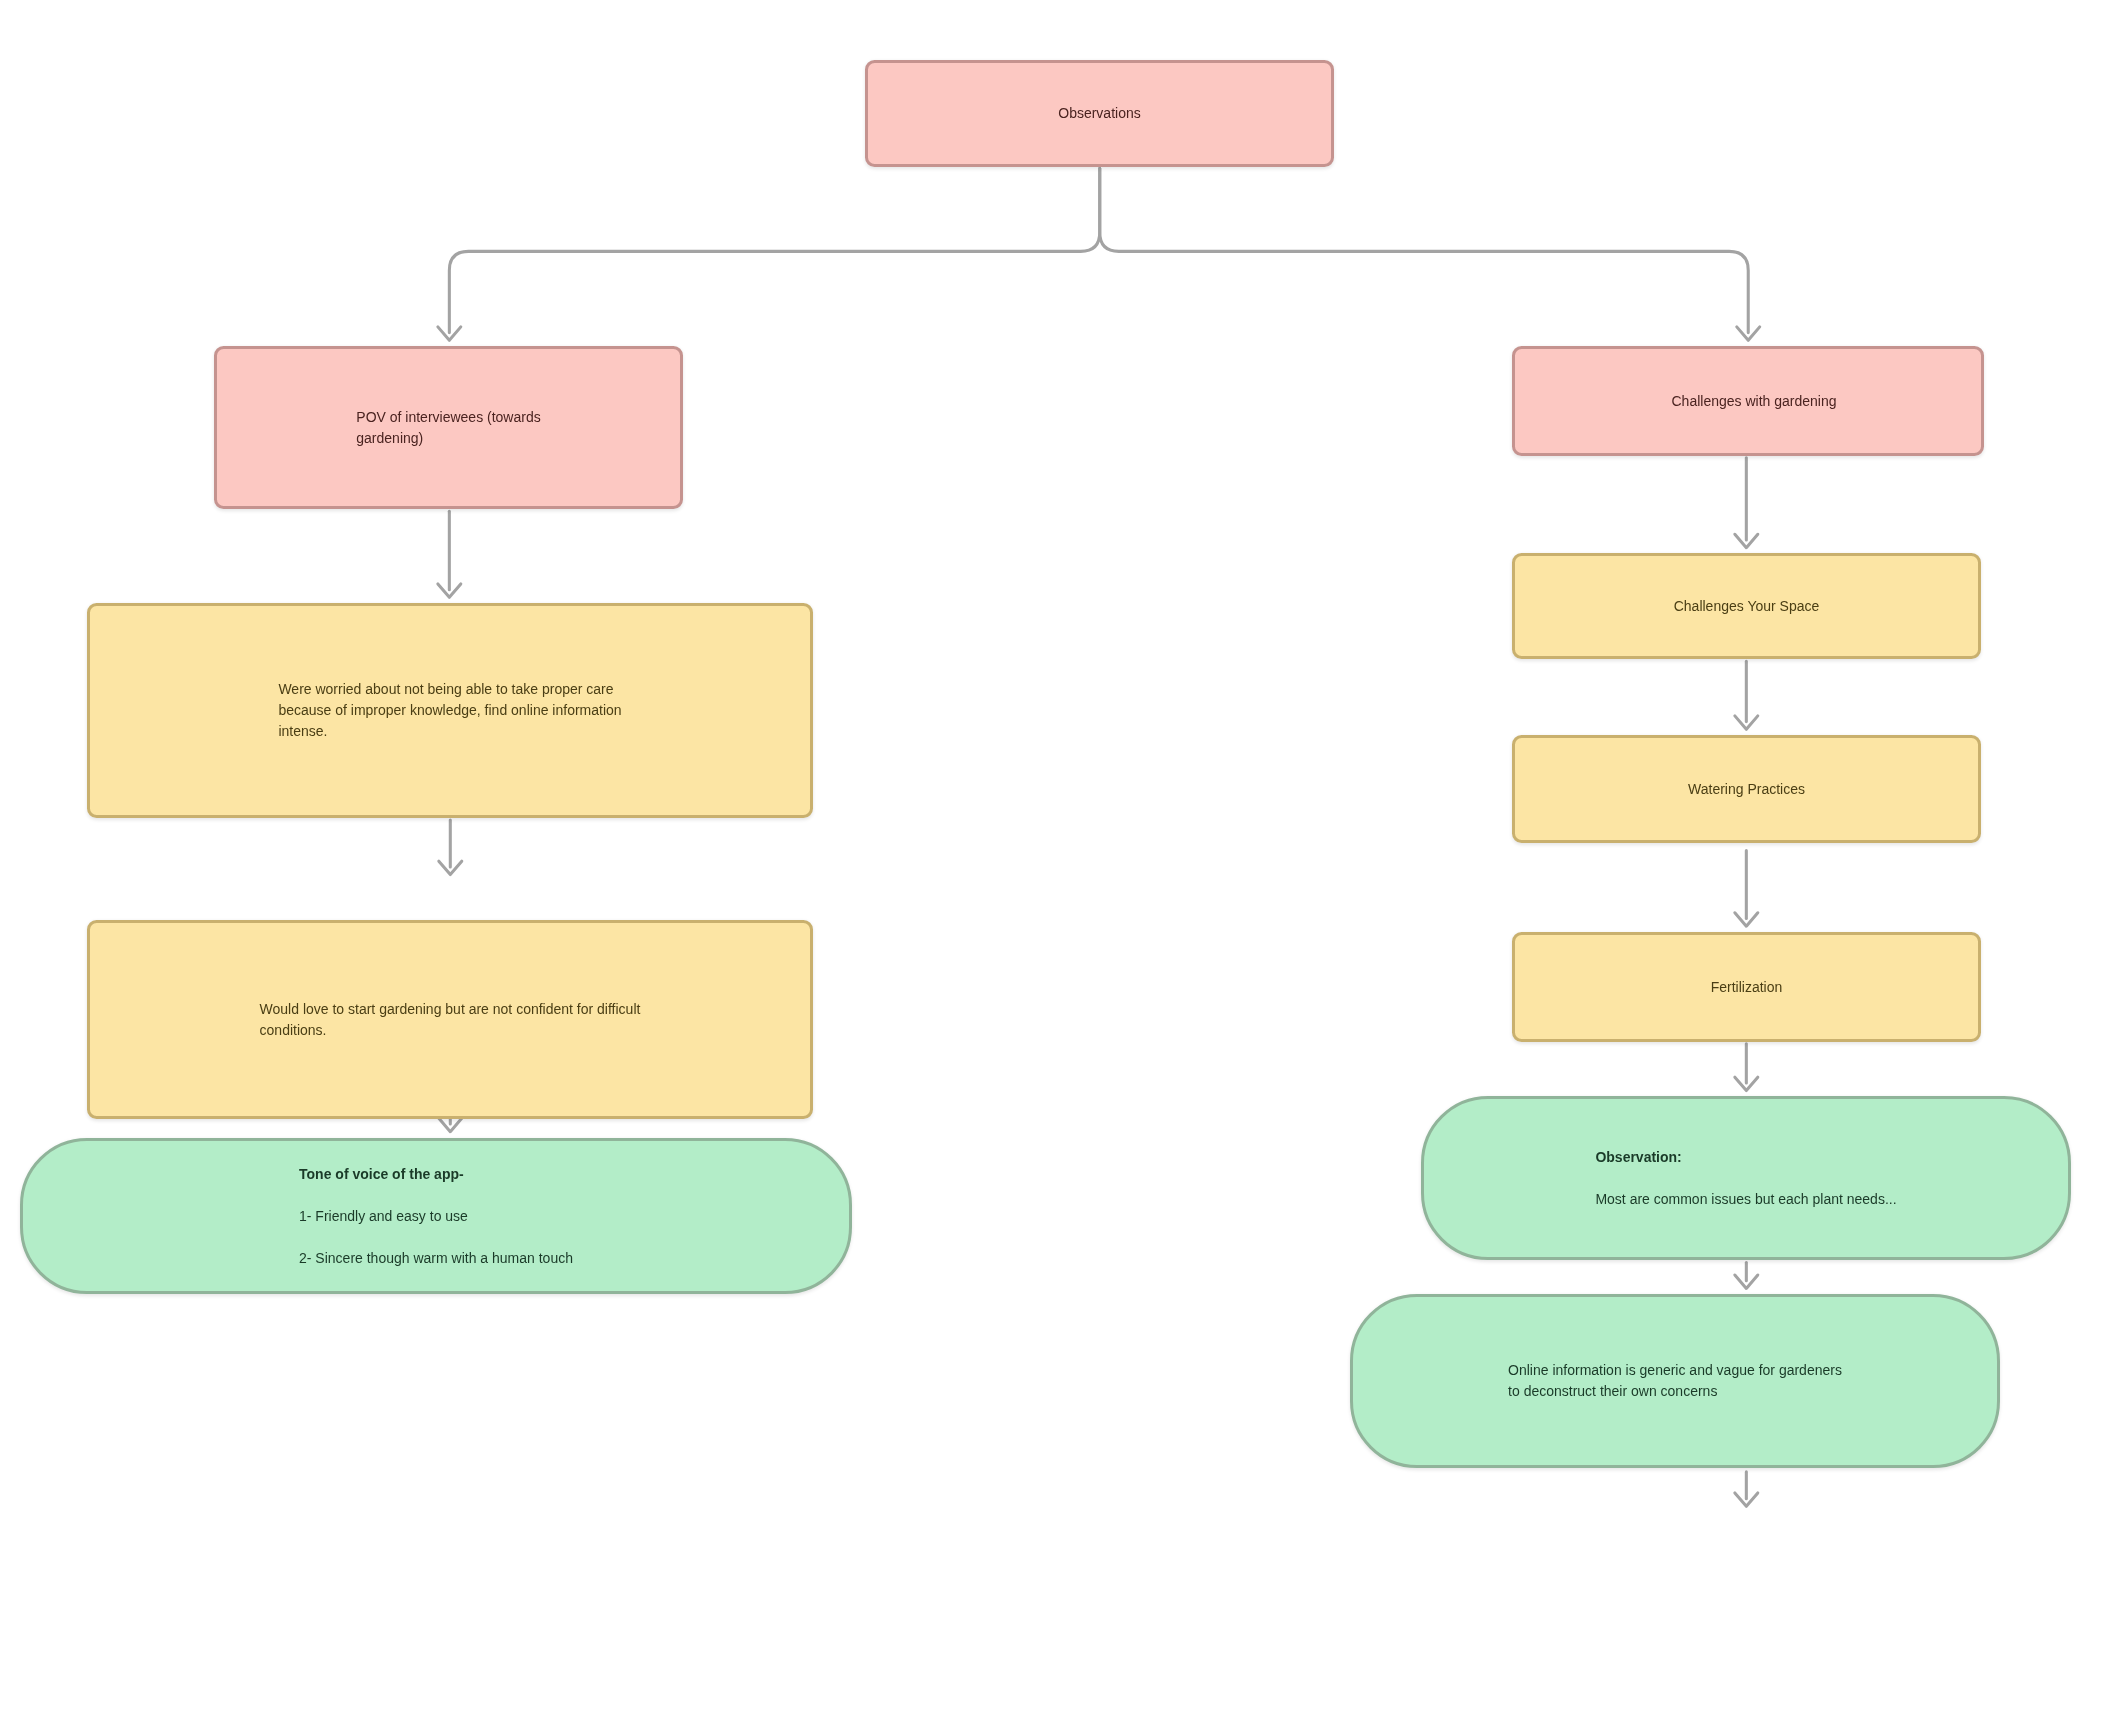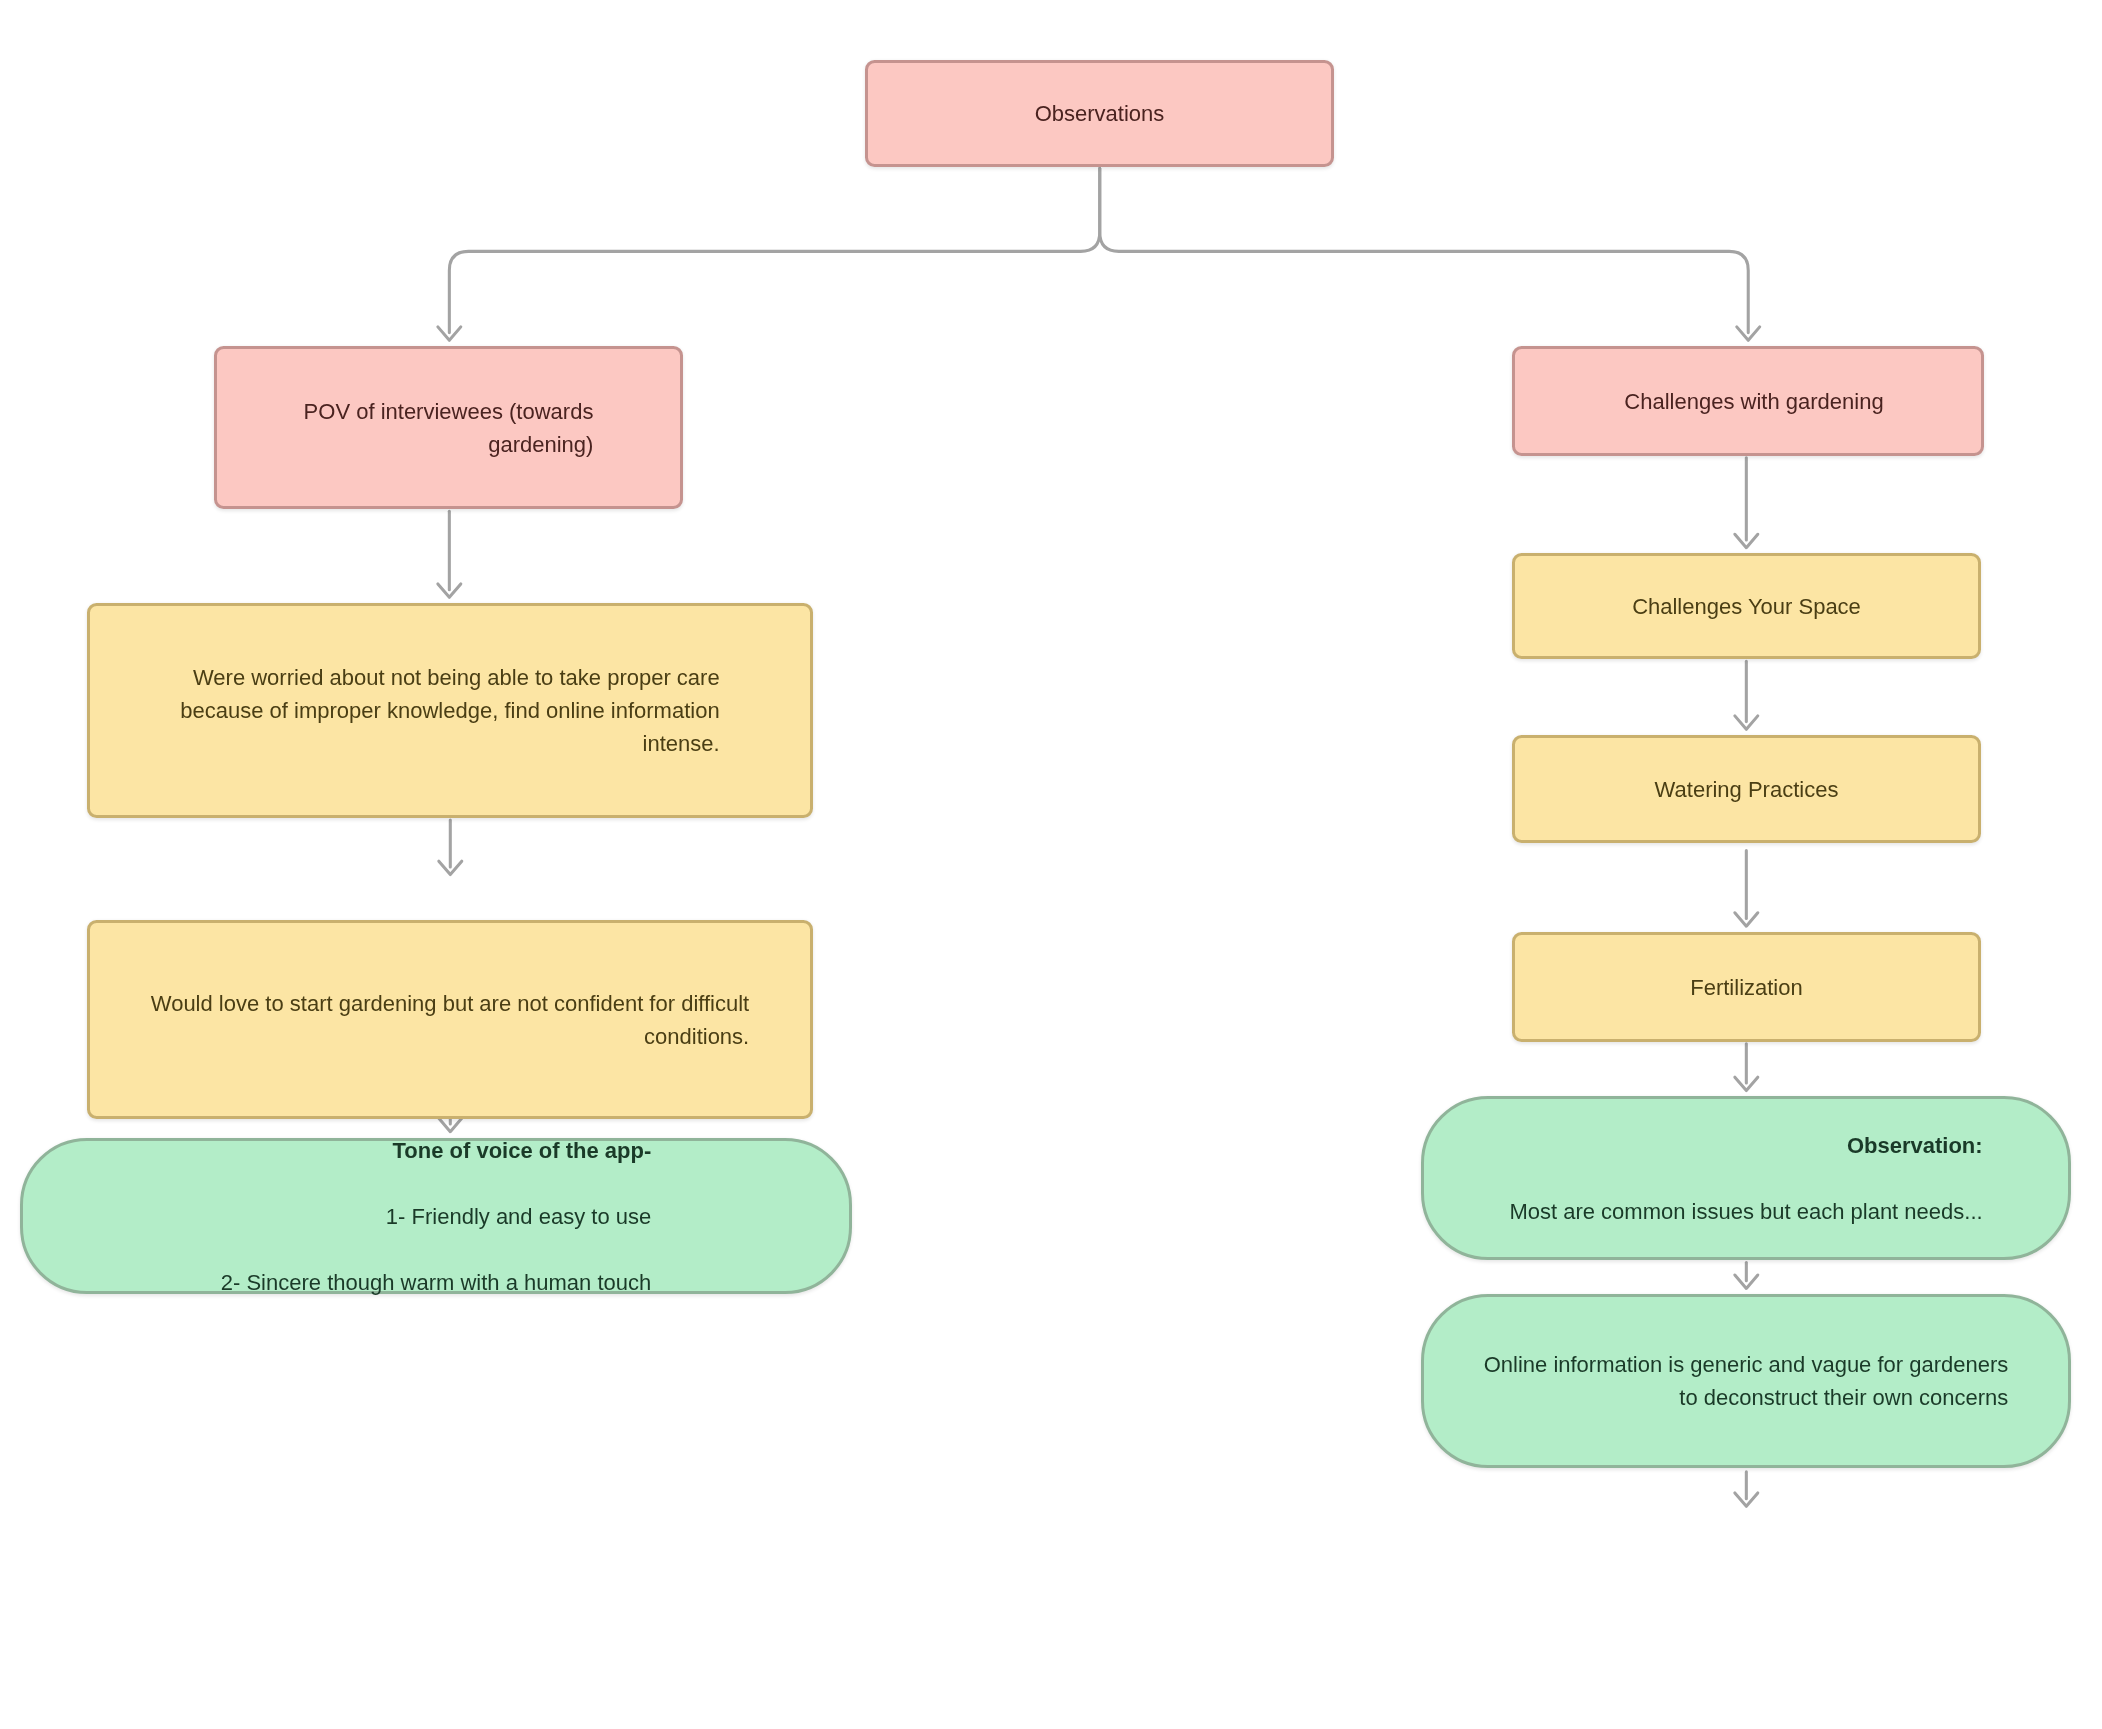--- a/index.html
+++ b/index.html
@@ -21,25 +21,25 @@
     stroke: var(--edge-color, #a3a3a3);
     stroke-width: 3.2;
     stroke-linecap: round;
     stroke-linejoin: round;
   }
   .node {
     position: absolute;
     display: flex;
     align-items: center;
     justify-content: center;
-    text-align: right;
+    text-align: left;
     box-sizing: border-box;
     border-radius: 9.6px;
     box-shadow: 0 1.9px 3.8px rgba(0,0,0,0.10);
-    font-size: 22px;
+    font-size: 14px;
     line-height: 1.5;
     cursor: default;
   }
   .node-label { white-space: pre-line; padding: 0 19px; }
   .node.pink {
     background: var(--pink-fill, #fcc8c2);
     border: 3.8px solid var(--pink-border, #c5938f);
     color: var(--pink-text, #4a2320);
   }
   .node.yellow {
@@ -132,20 +132,20 @@
     <div class="node-label">Fertilization</div>
   </div>
 
   <div class="node green" style="left:1421px; top:1096px; width:650px; height:164px;">
     <div class="node-label">
       <div class="bold">Observation:</div>
       <div>Most are common issues but each plant needs...</div>
     </div>
   </div>
 
-  <div class="node green" style="left:1421px; top:1294px; width:650px; height:174px;">
+  <div class="node green" style="left:1350px; top:1294px; width:650px; height:174px;">
     <div class="node-label">Online information is generic and vague for gardeners
 to deconstruct their own concerns</div>
   </div>
 
 
 </div>
 
 
 </body></html>

